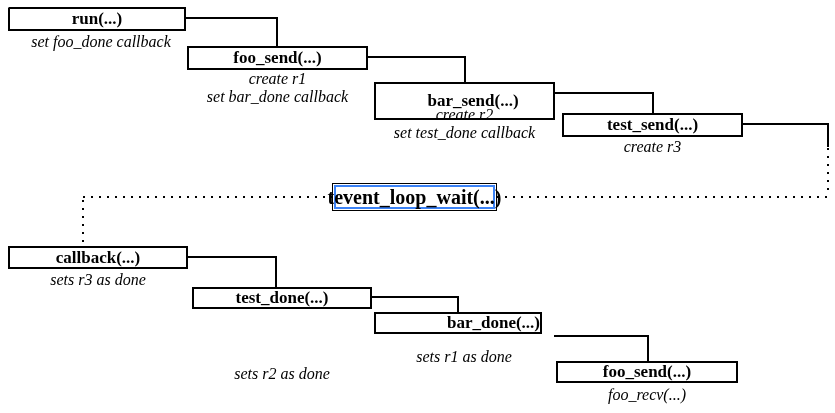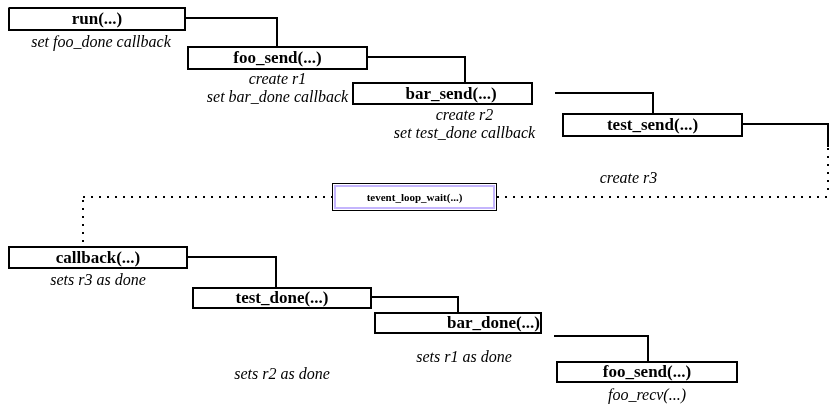--- a/index.html
+++ b/index.html
@@ -29,26 +29,26 @@
     position: absolute;
     box-sizing: border-box;
     border: 1px solid #000000;
     background: #ffffff;
     padding: 1px;
   }
   .node-double .inner {
     box-sizing: border-box;
     width: 100%;
     height: 100%;
-    border: 2px solid #c4b5fd;
+    border: 2px solid #3b82f6;
     display: flex;
     align-items: center;
     justify-content: center;
     font-weight: bold;
-    font-size: 11px;
+    font-size: 20px;
     color: #000000;
     white-space: nowrap;
   }
   .ann {
     position: absolute;
     text-align: center;
     font-style: italic;
     font-size: 16px;
     line-height: 18px;
     color: #000000;
@@ -99,32 +99,32 @@
   </div>
 
   <div class="node" style="left:187px; top:46px; width:181px; height:24px;">
     <span>foo_send(...)</span>
   </div>
   <div class="ann" style="left:187px; top:70px; width:181px;">
     <div>create r1</div>
     <div>set bar_done callback</div>
   </div>
 
-  <div class="node" style="left:352px; top:82px; width:181px; height:23px;padding-left:17px;">
+  <div class="node" style="left:374px; top:82px; width:181px; height:38px;padding-left:17px;">
     <span>bar_send(...)</span>
   </div>
   <div class="ann" style="left:374px; top:106px; width:181px;">
     <div>create r2</div>
     <div>set test_done callback</div>
   </div>
 
   <div class="node" style="left:562px; top:113px; width:181px; height:24px;">
     <span>test_send(...)</span>
   </div>
-  <div class="ann" style="left:538px; top:138px; width:181px;margin-top:31px;">
+  <div class="ann" style="left:562px; top:138px; width:181px;">
     <div>create r3</div>
   </div>
 
   <div class="node-double" style="left:332px; top:183px; width:165px; height:28px;">
     <div class="inner">
       <span>tevent_loop_wait(...)</span>
     </div>
   </div>
 
   <div class="node" style="left:8px; top:246px; width:180px; height:23px;">

